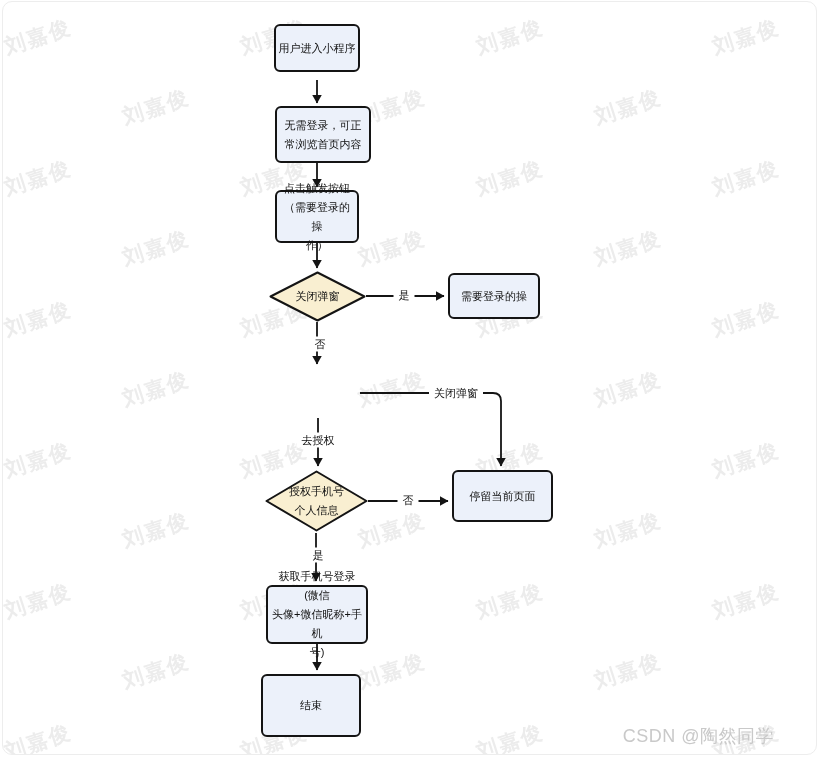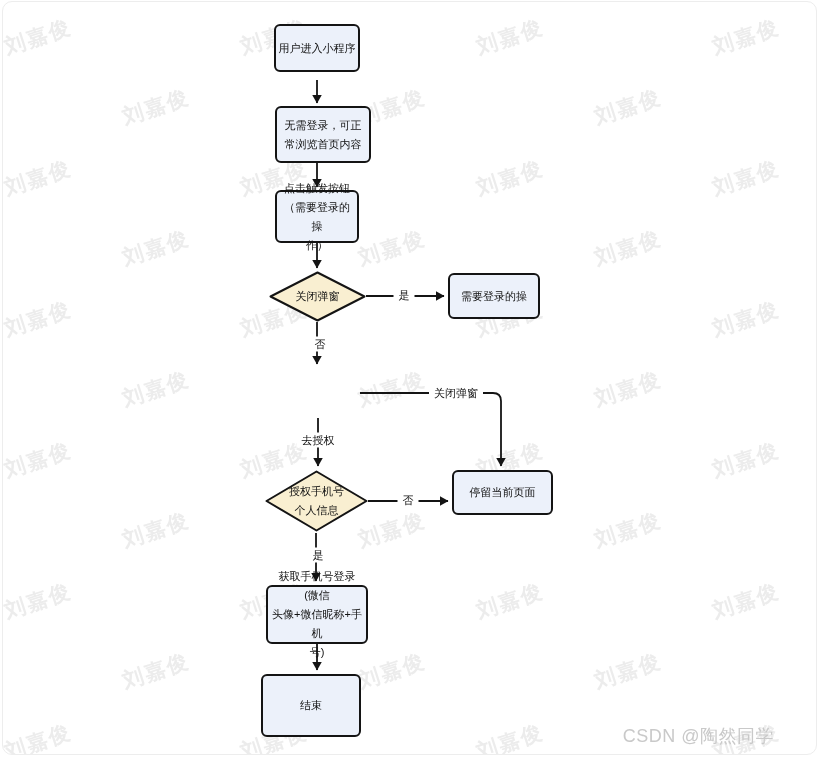--- a/index.html
+++ b/index.html
@@ -118,21 +118,21 @@
 （需要登录的操
 作）</div></div>
       <div class="node diamond" style="left: 266px; top: 269px; width: 97px; height: 51px;"><svg width="97" height="51" viewBox="0 0 97 51">
           <polygon points="48.5,1.5 95.5,25.5 48.5,49.5 1.5,25.5" stroke-linejoin="round" style="fill: rgb(249, 239, 209); stroke: rgb(20, 20, 20); stroke-width: 2;"></polygon>
         </svg><div class="nlabel">关闭弹窗</div></div>
       <div class="node rect" style="left: 445px; top: 271px; width: 92px; height: 46px;"><div class="nlabel">需要登录的操</div></div>
       <div class="node diamond" style="left: 262px; top: 468px; width: 103px; height: 62px;"><svg width="103" height="62" viewBox="0 0 103 62">
           <polygon points="51.5,1.5 101.5,31 51.5,60.5 1.5,31" stroke-linejoin="round" style="fill: rgb(249, 239, 209); stroke: rgb(20, 20, 20); stroke-width: 2;"></polygon>
         </svg><div class="nlabel">授权手机号
 个人信息</div></div>
-      <div class="node rect" style="left: 449px; top: 468px; width: 101px; height: 45px;"><div class="nlabel">停留当前页面</div></div>
+      <div class="node rect" style="left: 449px; top: 468px; width: 101px; height: 52px;"><div class="nlabel">停留当前页面</div></div>
       <div class="node rect" style="left: 263px; top: 583px; width: 102px; height: 59px;"><div class="nlabel">获取手机号登录 (微信
 头像+微信昵称+手机
 号)</div></div>
       <div class="node rect" style="left: 258px; top: 672px; width: 100px; height: 63px;"><div class="nlabel">结束</div></div>
     </div>
   <div class="layer" id="label-layer">
       <span class="elabel" style="left: 401px; top: 293px;">是</span>
       <span class="elabel" style="left: 317px; top: 342px;">否</span>
       <span class="elabel" style="left: 453px; top: 391px;">关闭弹窗</span>
       <span class="elabel" style="left: 315px; top: 438px;">去授权</span>

